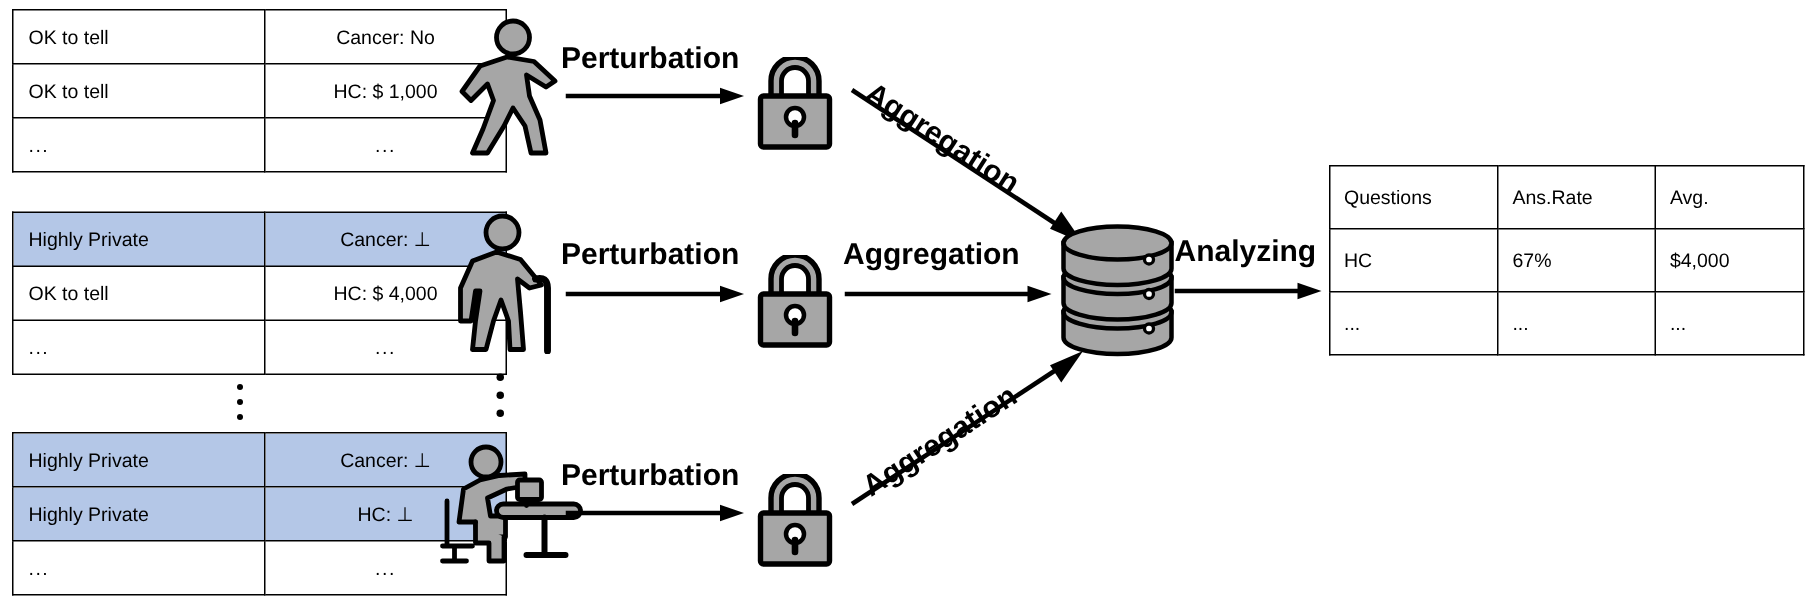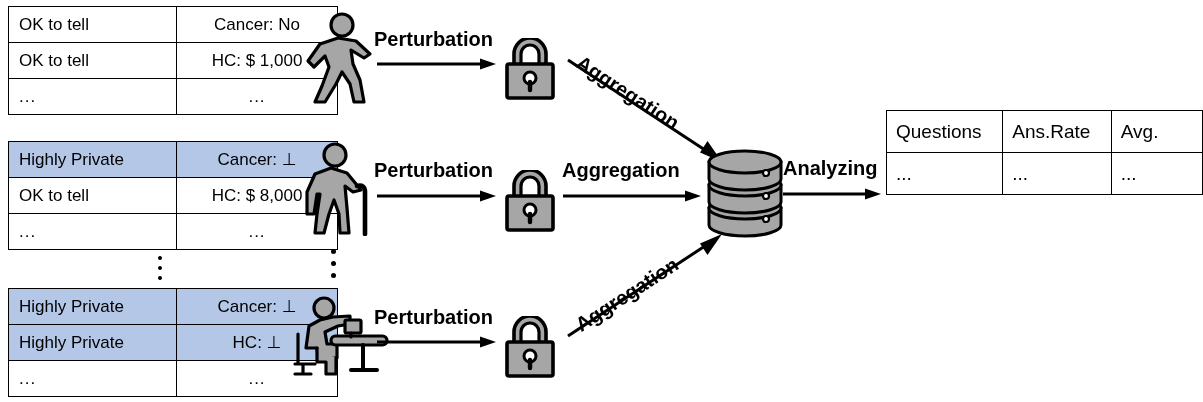--- a/index.html
+++ b/index.html
@@ -9,39 +9,39 @@
   }
   .canvas{position:absolute;left:0;top:0;width:1203px;height:402px;}
 
   
   .utable{
     position:absolute;border-collapse:collapse;table-layout:fixed;
     background:#fff;
   }
   .utable td{
     border:1.6px solid #000;
-    font-size:17px;
+    font-size:13px;
     padding:0 10px;
     height:35px;
     line-height:35px;
     white-space:nowrap;
     overflow:hidden;
   }
   .utable td.c1{width:147px;}
   .utable td.c2{width:140px;text-align:center;}
   .utable td.priv{background:#b4c7e7;margin-left:47px;}
   .utable td.dots{letter-spacing:1px;}
 
   
   .rtable{
     position:absolute;border-collapse:collapse;table-layout:fixed;background:#fff;
   }
   .rtable td{
     border:1.5px solid #000;
-    font-size:19px;
+    font-size:13px;
     padding:0 9px;
     height:41px;
     line-height:41px;
     white-space:nowrap;
     margin-top:44px;
   }
   .rtable td.rc1{width:104px;}
   .rtable td.rc2{width:96px;}
   .rtable td.rc3{width:92px;}
 
@@ -83,21 +83,21 @@
     </table>
 
   <table class="utable" style="left:8px;top:141px;">
     <tbody>
         <tr>
       <td class="c1 priv">Highly Private</td>
       <td class="c2 priv">Cancer: ⊥</td>
     </tr>
     <tr>
       <td class="c1">OK to tell</td>
-      <td class="c2">HC: $ 8,000</td>
+      <td class="c2">HC: $ 4,000</td>
     </tr>
     <tr>
       <td class="c1 dots">...</td>
       <td class="c2 dots">...</td>
     </tr>
   </tbody>
     </table>
 
   <table class="utable" style="left:8px;top:288px;">
     <tbody>
@@ -248,20 +248,25 @@
   </svg>
 
   <table class="rtable" style="left:886px;top:110px;">
     <tbody>
         <tr>
       <td class="rc1">Questions</td>
       <td class="rc2">Ans.Rate</td>
       <td class="rc3">Avg.</td>
     </tr>
     <tr>
+      <td class="rc1">HC</td>
+      <td class="rc2">67%</td>
+      <td class="rc3">$4,000</td>
+    </tr>
+    <tr>
       <td class="rc1 dots">...</td>
       <td class="rc2 dots">...</td>
       <td class="rc3 dots">...</td>
     </tr>
   </tbody>
     </table>
 
 </div>
 
 </body></html>

